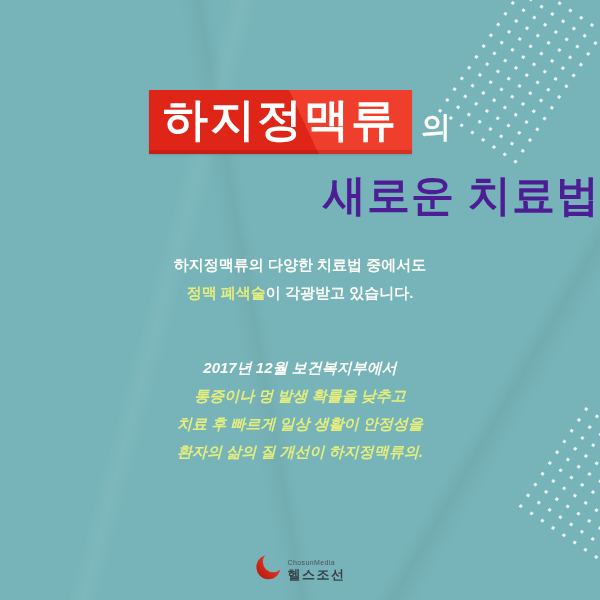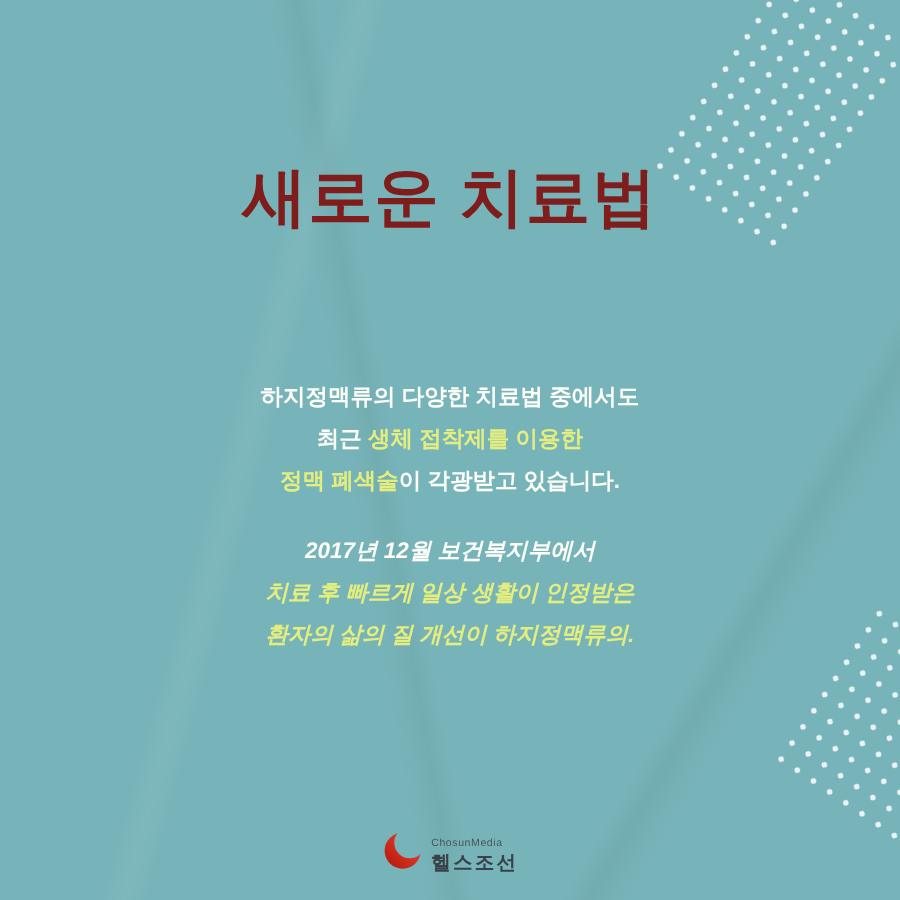--- a/index.html
+++ b/index.html
@@ -36,21 +36,21 @@
     display:flex;align-items:center;justify-content:center;
     background:linear-gradient(65deg, var(--banner-red,#df2418) 58%, var(--banner-red-light,#ef3e2b) 58%);
     box-shadow:inset 0 -4px 0 rgba(120,10,5,.22), 0 1px 2px rgba(0,0,0,.12);
     color:#fff;font-size:45px;font-weight:800;letter-spacing:2px;
     padding:3px 14px 7px;height:54px;line-height:54px;
   }
   .suffix{
     color:#fdfdf8;font-size:30px;font-weight:800;margin-left:9px;margin-top:10px;
   }
   .subtitle{
-    margin-top:13px;color:#7f1d1d;font-size:43px;font-weight:800;letter-spacing:1px;
+    margin-top:13px;color:#4c1d95;font-size:43px;font-weight:800;letter-spacing:1px;text-align:right;
   }
 
   
   .para{position:absolute;left:0;right:0;text-align:center;
     color:var(--body-text,#fdfdf8);font-size:15px;font-weight:600;line-height:28px;}
   .para p{margin:0;}
   .para1{top:251px;}
   .para2{top:354px;font-style:italic;}
   .hl{color:var(--highlight-text,#e4ee7e);}
 
@@ -63,41 +63,47 @@
 </style>
 </head>
 <body>
 
 <div class="canvas">
 
   <div class="dots dots-tr"></div>
   <div class="dots dots-br"></div>
 
   <header class="title-block">
+    <div class="banner-row">
+      <div class="banner">
+        <span>하지정맥류</span>
+      </div>
+      <span class="suffix">의</span>
+    </div>
     <div class="subtitle">새로운 치료법</div>
   </header>
 
   <section class="para para1">
     <p>
       <span>하지정맥류의 다양한 치료법 중에서도</span>
-    </p>
-    <p>
-      <span>최근 </span><span class="hl">생체 접착제를 이용한</span>
     </p>
     <p>
       <span class="hl">정맥 폐색술</span><span>이 각광받고 있습니다.</span>
     </p>
   </section>
 
   <section class="para para2">
     <p>
       <span>2017년 12월 보건복지부에서</span>
     </p>
     <p>
-      <span class="hl">치료 후 빠르게 일상 생활이 인정받은</span>
+      <span class="hl">통증이나 멍 발생 확률을 낮추고</span>
+    </p>
+    <p>
+      <span class="hl">치료 후 빠르게 일상 생활이 안정성을</span>
     </p>
     <p>
       <span class="hl">환자의 삶의 질 개선이 하지정맥류의.</span>
     </p>
   </section>
 
   <footer class="brand">
     <svg width="28" height="28" viewBox="0 0 100 100" aria-hidden="true">
       <defs>
         <linearGradient id="lg" x1="0" y1="1" x2="1" y2="0">

